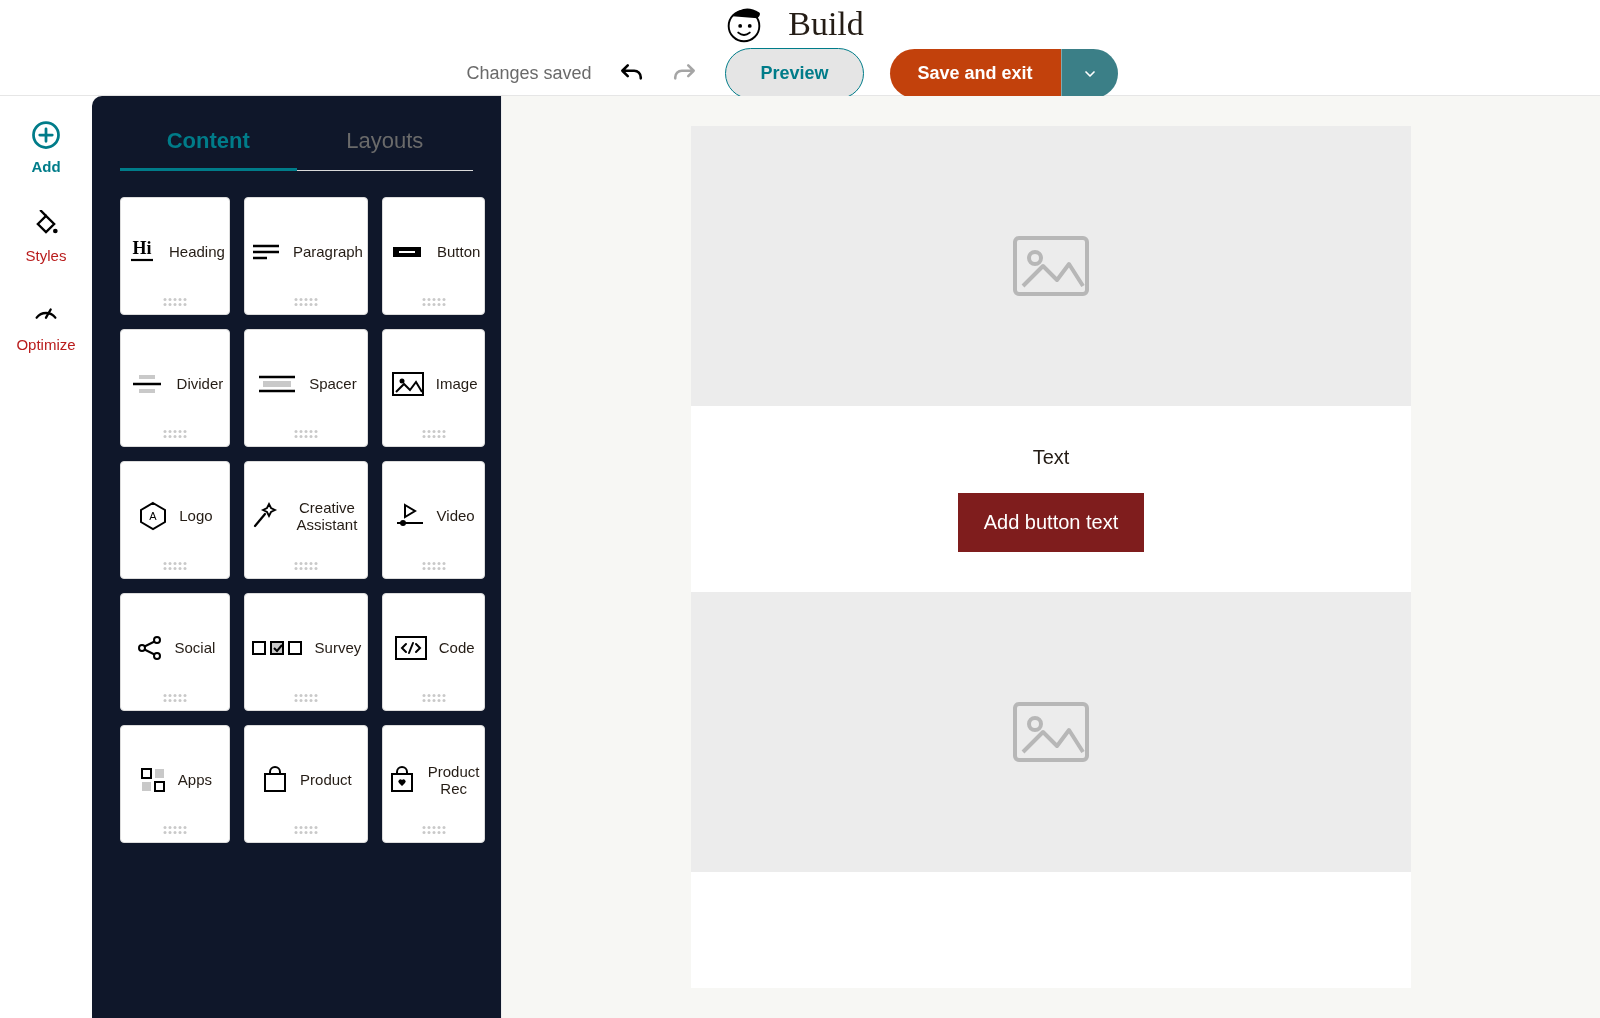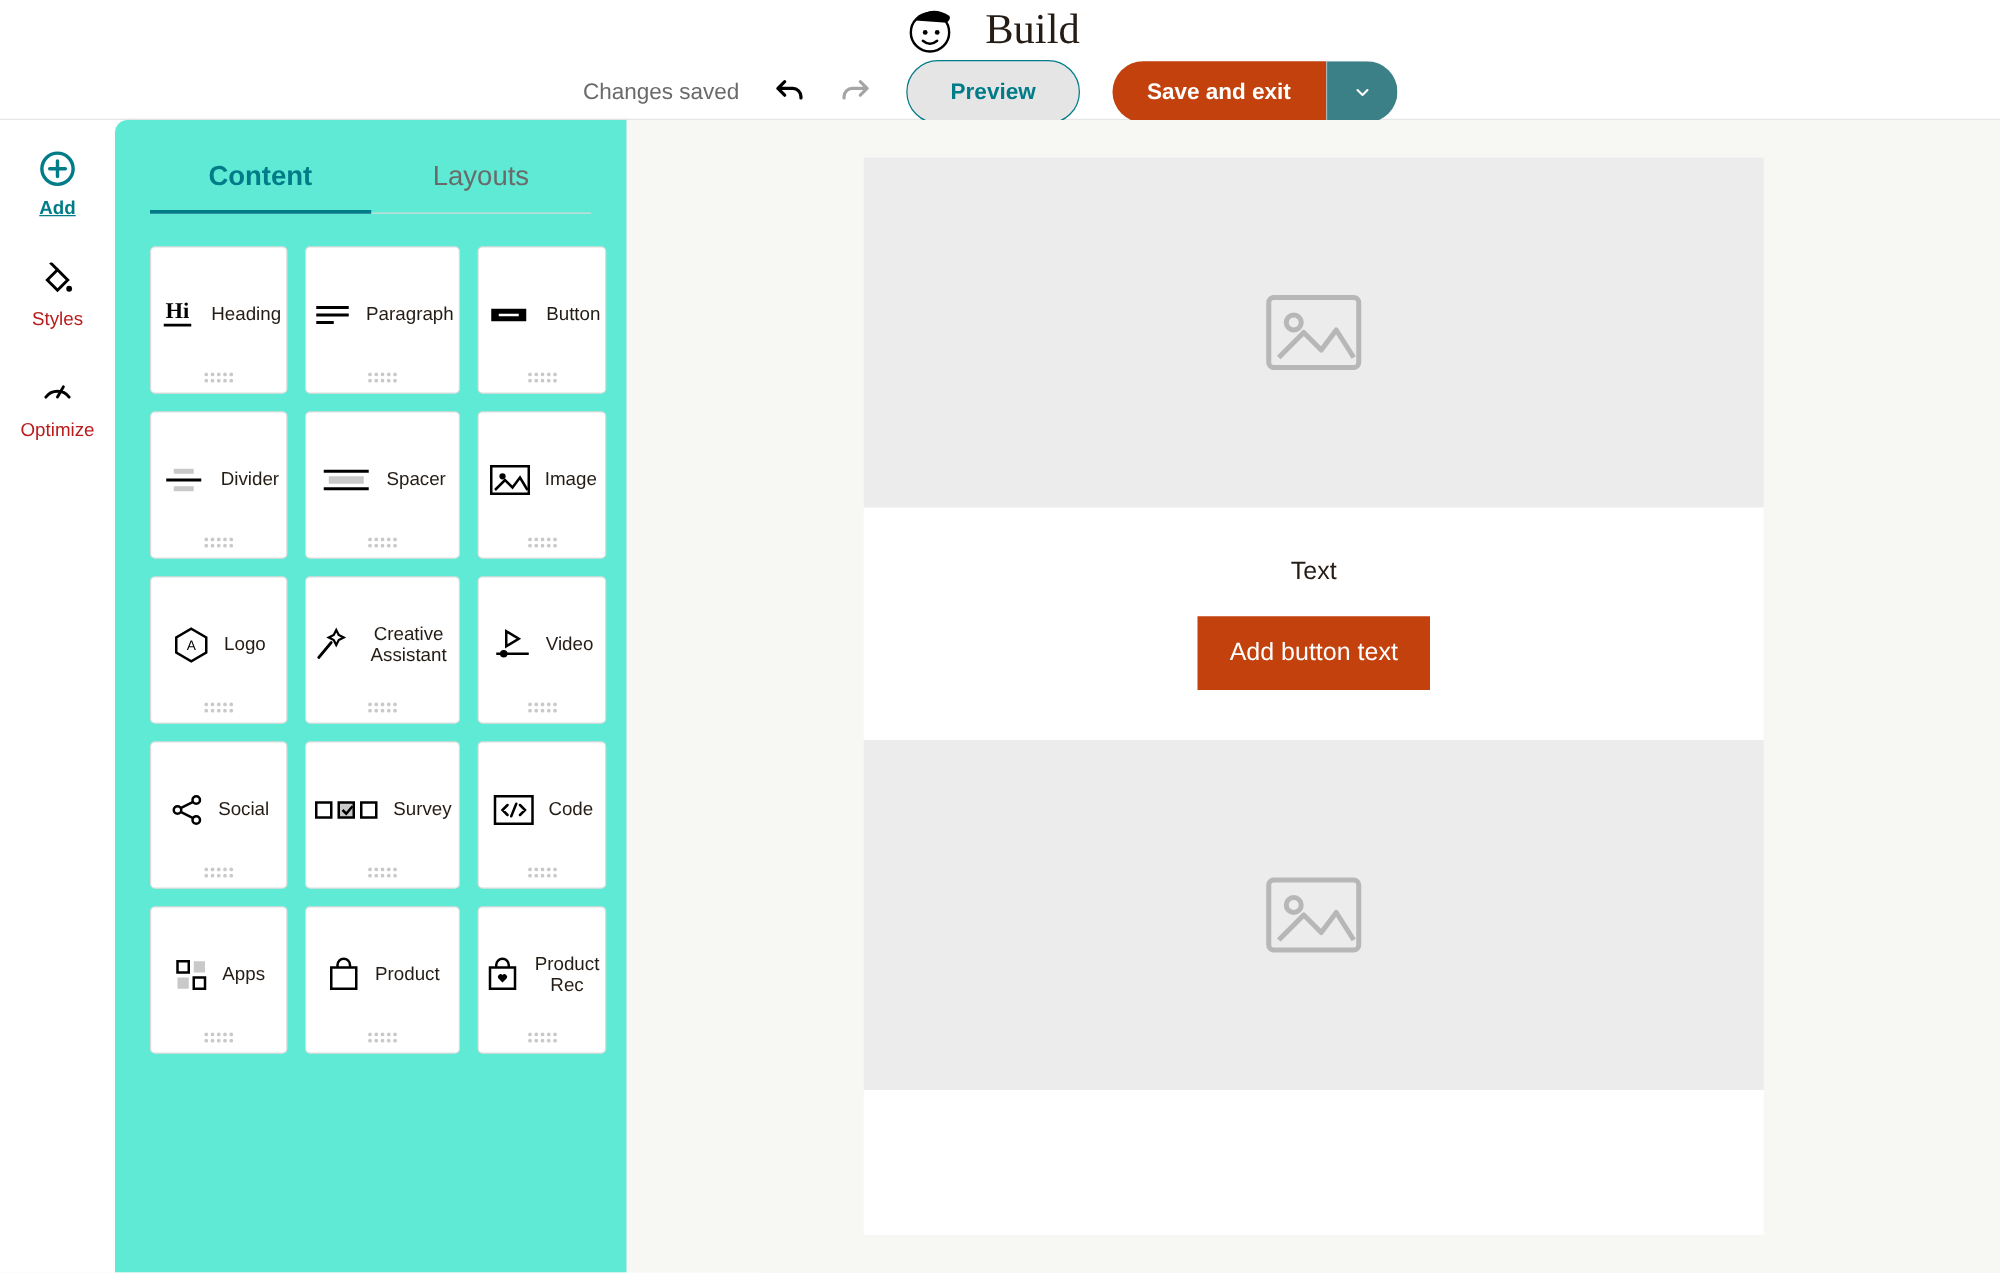--- a/index.html
+++ b/index.html
@@ -41,27 +41,27 @@
   
   .app-body { display:flex; height:calc(100% - 96px); }
 
   
   .rail {
     width:92px; background:#fff;
     display:flex; flex-direction:column; align-items:center;
     padding-top:24px; gap:34px;
   }
   .rail-item { display:flex; flex-direction:column; align-items:center; gap:8px; cursor:pointer; }
-  .rail-item.active .rail-label { color:#007c89; font-weight:600;text-decoration:underline; }
+  .rail-item.active .rail-label { color:#007c89; font-weight:600; }
   .rail-label { font-size:15px; color:#b91c1c; }
   .rail-icon { width:30px; height:30px; display:flex; align-items:center; justify-content:center; }
 
   
   .sidebar {
-    width:410px; background:#5eead4; border-right:1px solid #ececec;
+    width:410px; background:#0f172a; border-right:1px solid #ececec;
     box-shadow: 2px 0 6px rgba(0,0,0,0.04);
     border-radius: 10px 0 0 0;
     padding: 22px 28px 40px 28px;
     overflow:auto;
   }
   .tabs { display:flex; border-bottom:1px solid #d9d9d9; margin-bottom:26px; }
   .tab { flex:1; text-align:center; padding:10px 0 14px; font-size:22px; color:#6a6a6a; cursor:pointer; }
   .tab.active { color:#007c89; font-weight:600; border-bottom:3px solid #007c89; margin-bottom:-1px; }
 
   .block-grid { display:grid; grid-template-columns:repeat(3, 1fr); gap:14px; }
@@ -79,21 +79,21 @@
   .drag-dots span { width:3px; height:3px; background:#c9c9c9; border-radius:50%; }
 
   
   .canvas-wrap { flex:1; background:#f7f7f4; overflow:auto; padding:30px 60px; display:flex; justify-content:center; }
   .email { width:720px; background:#fff; display:flex; flex-direction:column; }
   .img-placeholder {
     background:#ececec; height:280px; display:flex; align-items:center; justify-content:center;
   }
   .txt-block { text-align:center; padding:40px 20px 24px; font-size:20px; }
   .cta-wrap { display:flex; justify-content:center; padding:0 0 40px; }
-  .cta-btn { background:#c2410c; color:#fff; font-size:20px; padding:18px 26px; border:none; cursor:pointer; }
+  .cta-btn { background:#7f1d1d; color:#fff; font-size:20px; padding:18px 26px; border:none; cursor:pointer; }
 
   
   svg { display:block; }
 </style>
 </head>
 <body>
 
 <div class="header">
   <div class="header-left">
     <div class="logo-wrap">

